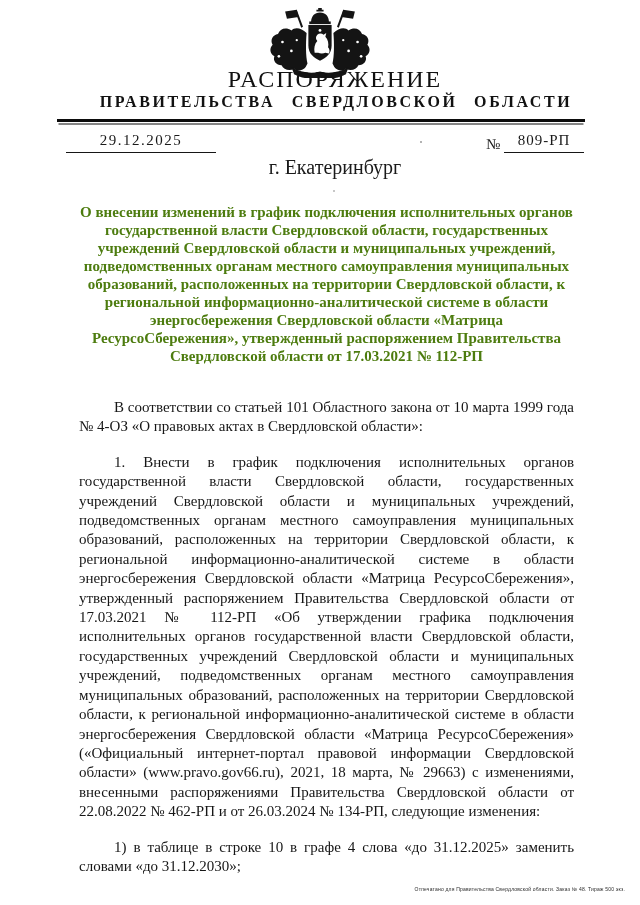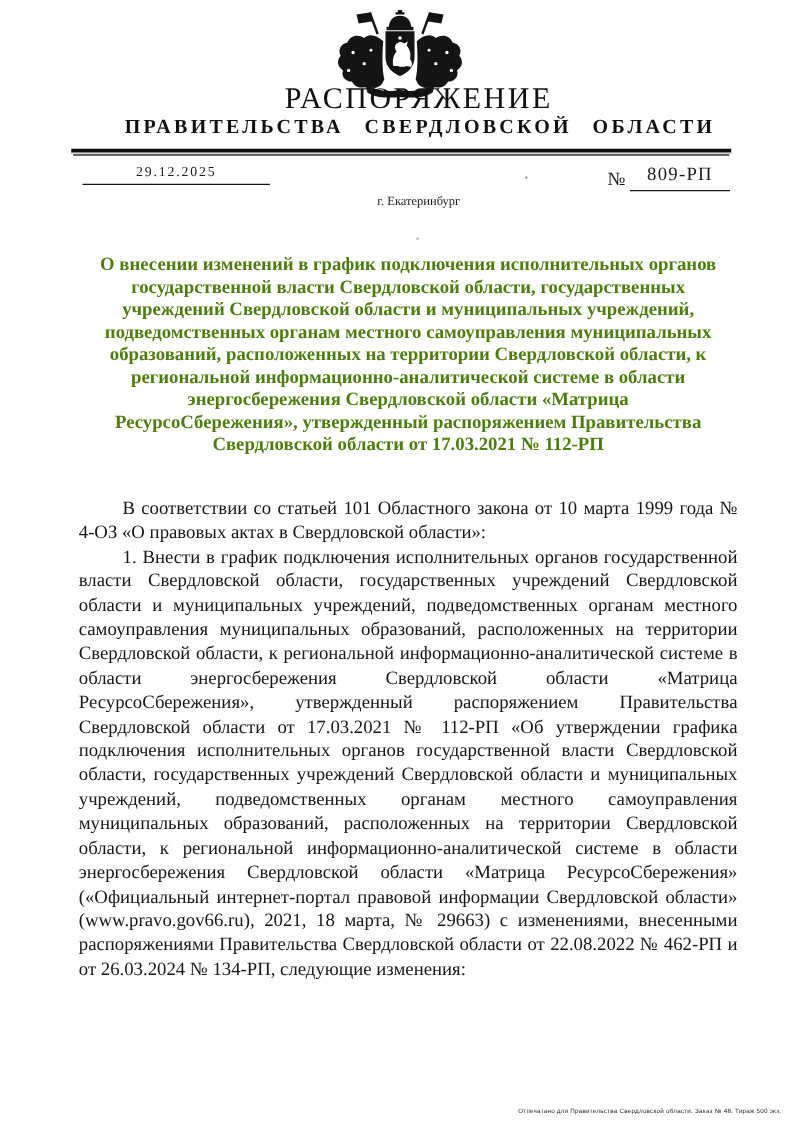--- a/index.html
+++ b/index.html
@@ -35,49 +35,49 @@
   }
   .rule{
     position:absolute;left:57px;right:55px;top:119px;
     height:3px;background:#0c0c0c;
     border-bottom:1px solid #fff;
     box-shadow:0 3px 0 -1.5px #0c0c0c;
   }
 
   .date-slot{
     position:absolute;left:66px;top:132px;width:150px;
-    text-align:center;font-size:11px;letter-spacing:1.5px;
+    text-align:center;font-size:15px;letter-spacing:1.5px;
     padding-bottom:3px;border-bottom:1.5px solid #161616;
   }
   .num-label{
     position:absolute;left:486px;top:136px;
     font-size:15px;
   }
   .num-slot{
     position:absolute;left:504px;top:132px;width:80px;
     text-align:center;font-size:15px;letter-spacing:1px;
     padding-bottom:3px;border-bottom:1.5px solid #161616;
   }
   .city{
     position:absolute;left:40px;right:10px;top:156px;
-    text-align:center;font-size:10px;
+    text-align:center;font-size:20px;
   }
 
   
   .content{
     position:absolute;top:203px;left:63px;right:50px;
   }
   .subject{
     max-width:494px;margin:0 auto 33px;
     text-align:center;font-weight:bold;
     font-size:15px;line-height:18px;
     color:#4d7c0f;
   }
   .bodytext p{
-    margin:0;
+    margin:16px;
     font-size:15px;line-height:19.4px;
     text-align:justify;text-indent:35px;
     color:#161616;
   }
 
   
   .print-note{
     position:absolute;top:886px;right:15px;
     font-size:5px;line-height:7px;color:#2a2a2a;
     font-family:"Liberation Sans","DejaVu Sans",sans-serif;
@@ -141,20 +141,21 @@
   <div class="date-slot">29.12.2025</div>
   <div class="num-label">№</div>
   <div class="num-slot">809-РП</div>
   <div class="city">г. Екатеринбург</div>
 
   <div class="content">
     <div class="subject">О внесении изменений в график подключения исполнительных органов государственной власти Свердловской области, государственных учреждений Свердловской области и муниципальных учреждений, подведомственных органам местного самоуправления муниципальных образований, расположенных на территории Свердловской области, к региональной информационно-аналитической системе в области энергосбережения Свердловской области «Матрица РесурсоСбережения», утвержденный распоряжением Правительства Свердловской области от 17.03.2021 № 112-РП</div>
     <div class="bodytext">
       <p>В соответствии со статьей 101 Областного закона от 10 марта 1999 года № 4-ОЗ «О правовых актах в Свердловской области»:</p>
       <p>1. Внести в график подключения исполнительных органов государственной власти Свердловской области, государственных учреждений Свердловской области и муниципальных учреждений, подведомственных органам местного самоуправления муниципальных образований, расположенных на территории Свердловской области, к региональной информационно-аналитической системе в области энергосбережения Свердловской области «Матрица РесурсоСбережения», утвержденный распоряжением Правительства Свердловской области от 17.03.2021 № 112-РП «Об утверждении графика подключения исполнительных органов государственной власти Свердловской области, государственных учреждений Свердловской области и муниципальных учреждений, подведомственных органам местного самоуправления муниципальных образований, расположенных на территории Свердловской области, к региональной информационно-аналитической системе в области энергосбережения Свердловской области «Матрица РесурсоСбережения» («Официальный интернет-портал правовой информации Свердловской области» (www.pravo.gov66.ru), 2021, 18 марта, № 29663) с изменениями, внесенными распоряжениями Правительства Свердловской области от 22.08.2022 № 462-РП и от 26.03.2024 № 134-РП, следующие изменения:</p>
+      <p>1) в таблице в строке 10 в графе 4 слова «до 31.12.2025» заменить словами «до 31.12.2030»;</p>
     </div>
   </div>
 
   <div class="print-note">Отпечатано для Правительства Свердловской области. Заказ № 48. Тираж 500 экз.</div>
 
   <div class="speck s1"></div>
   <div class="speck s2"></div>
 
 </div>
 

